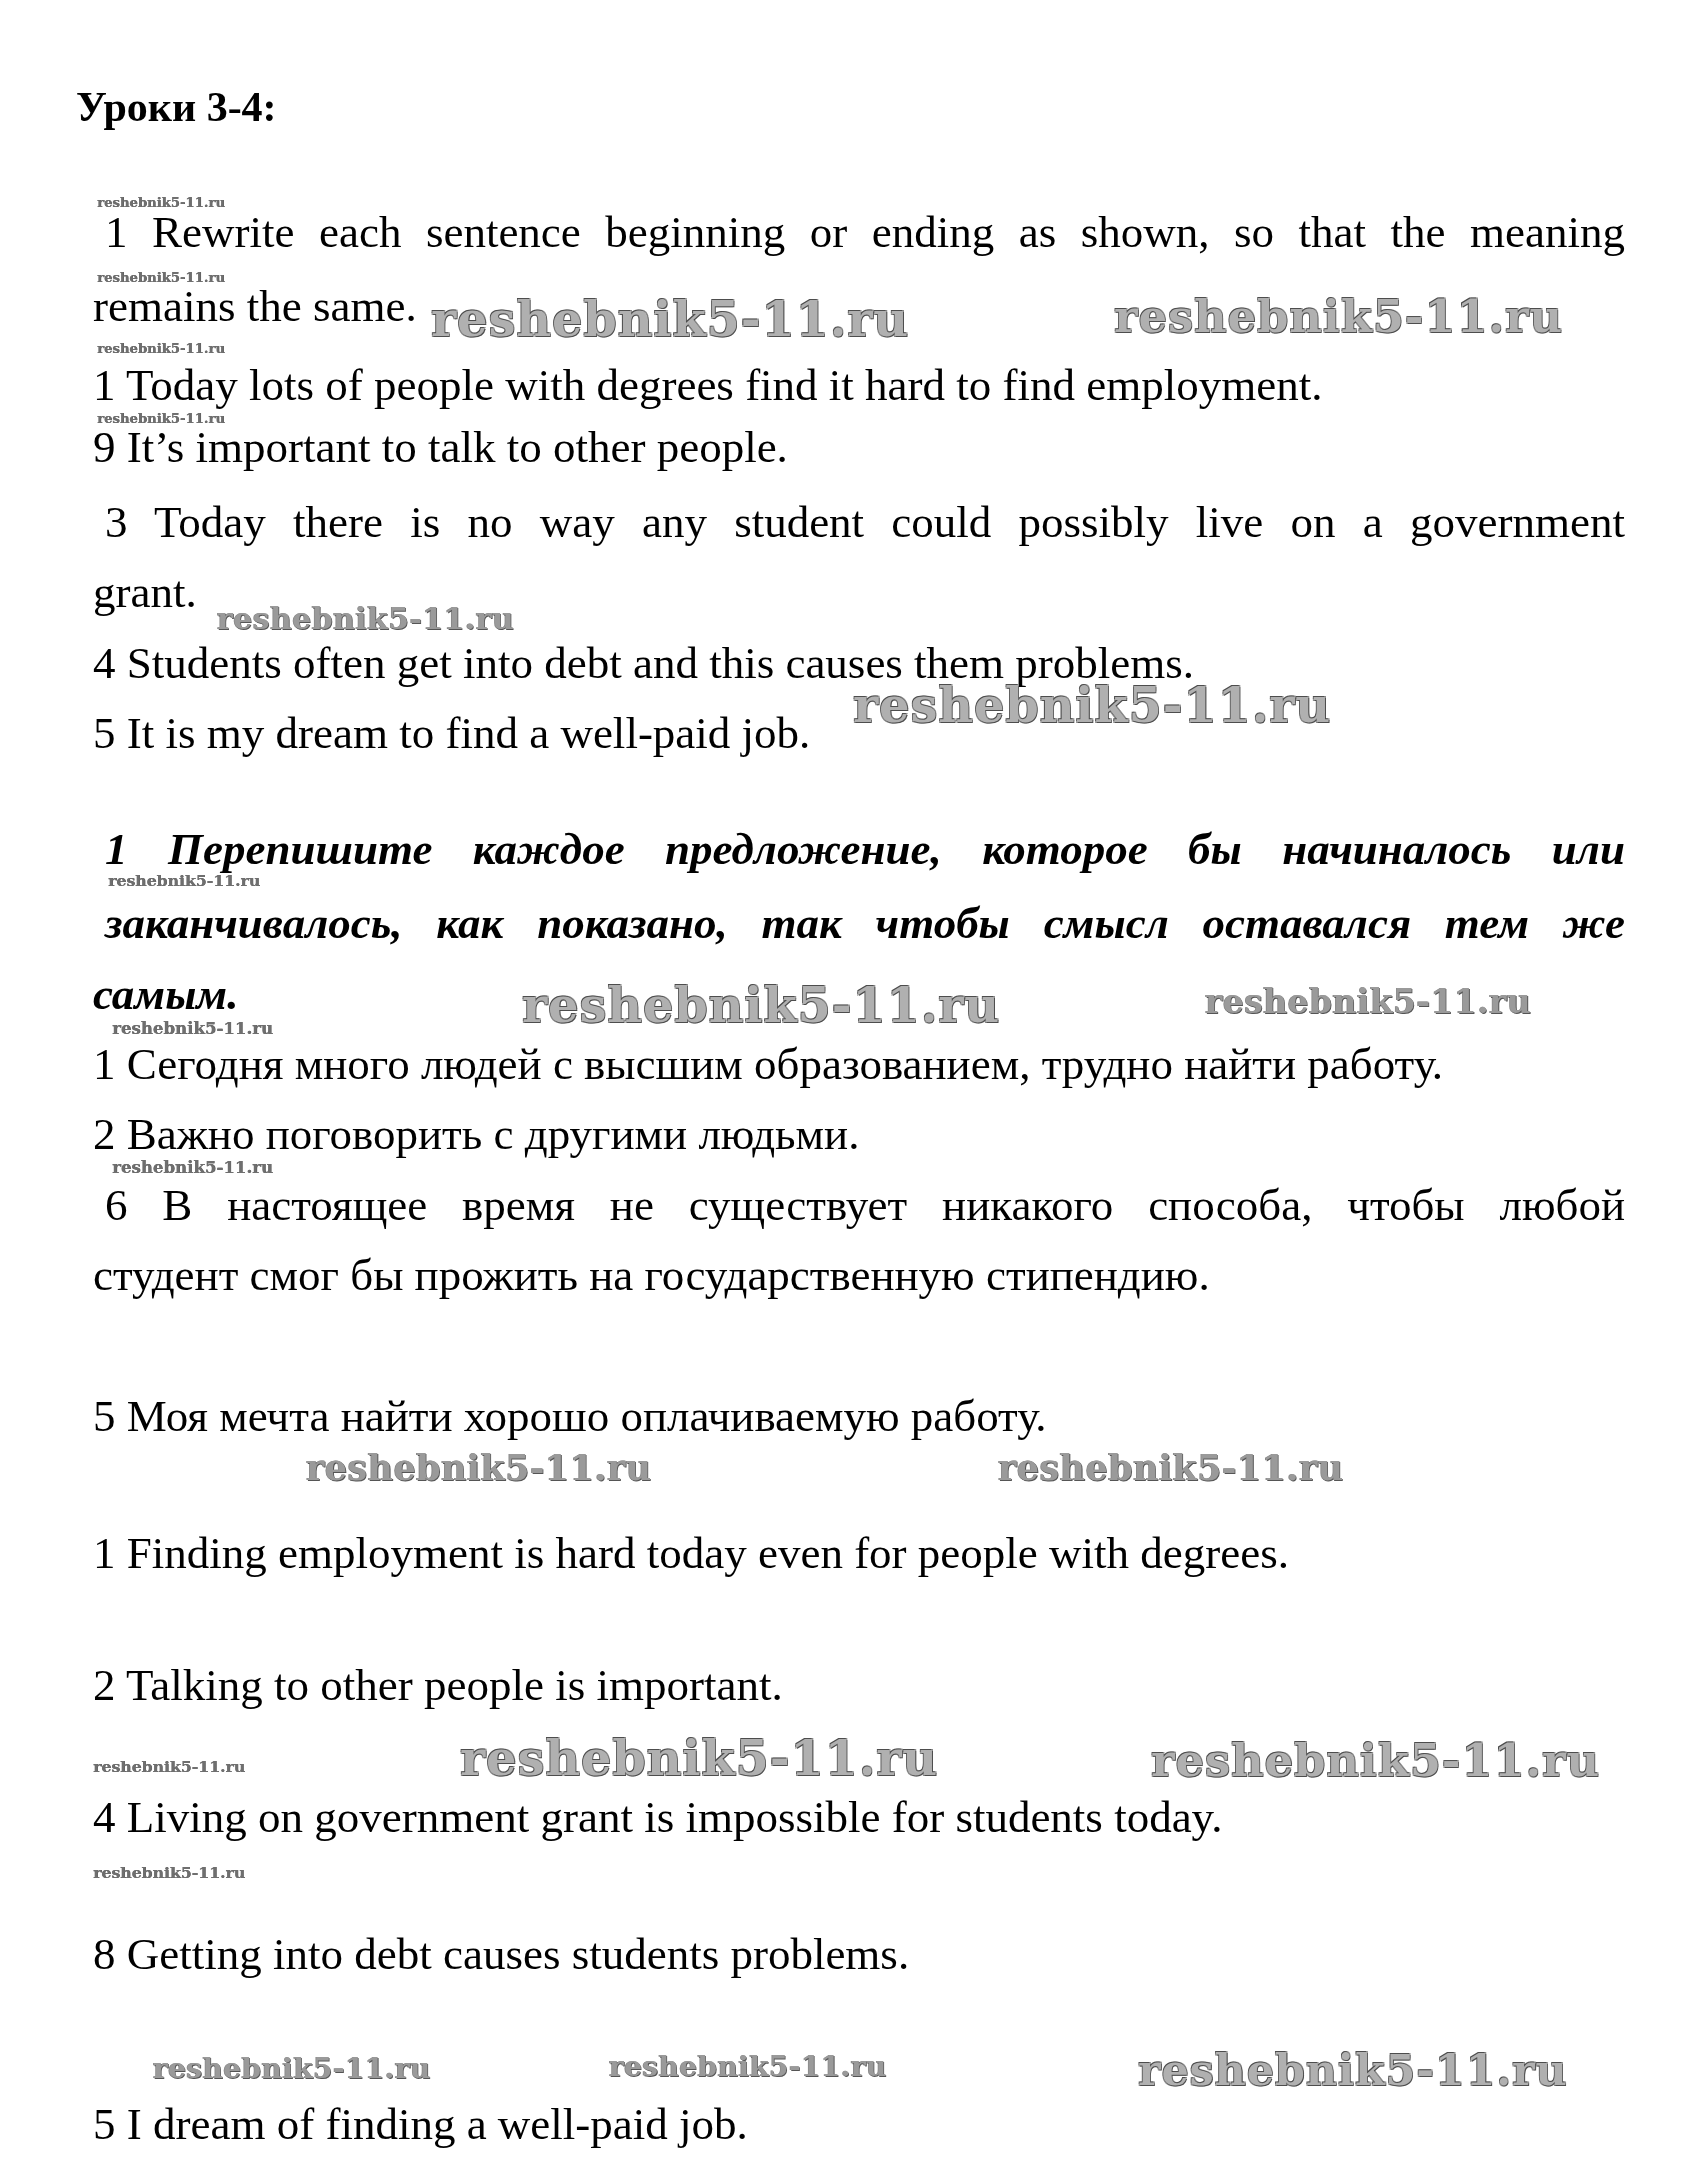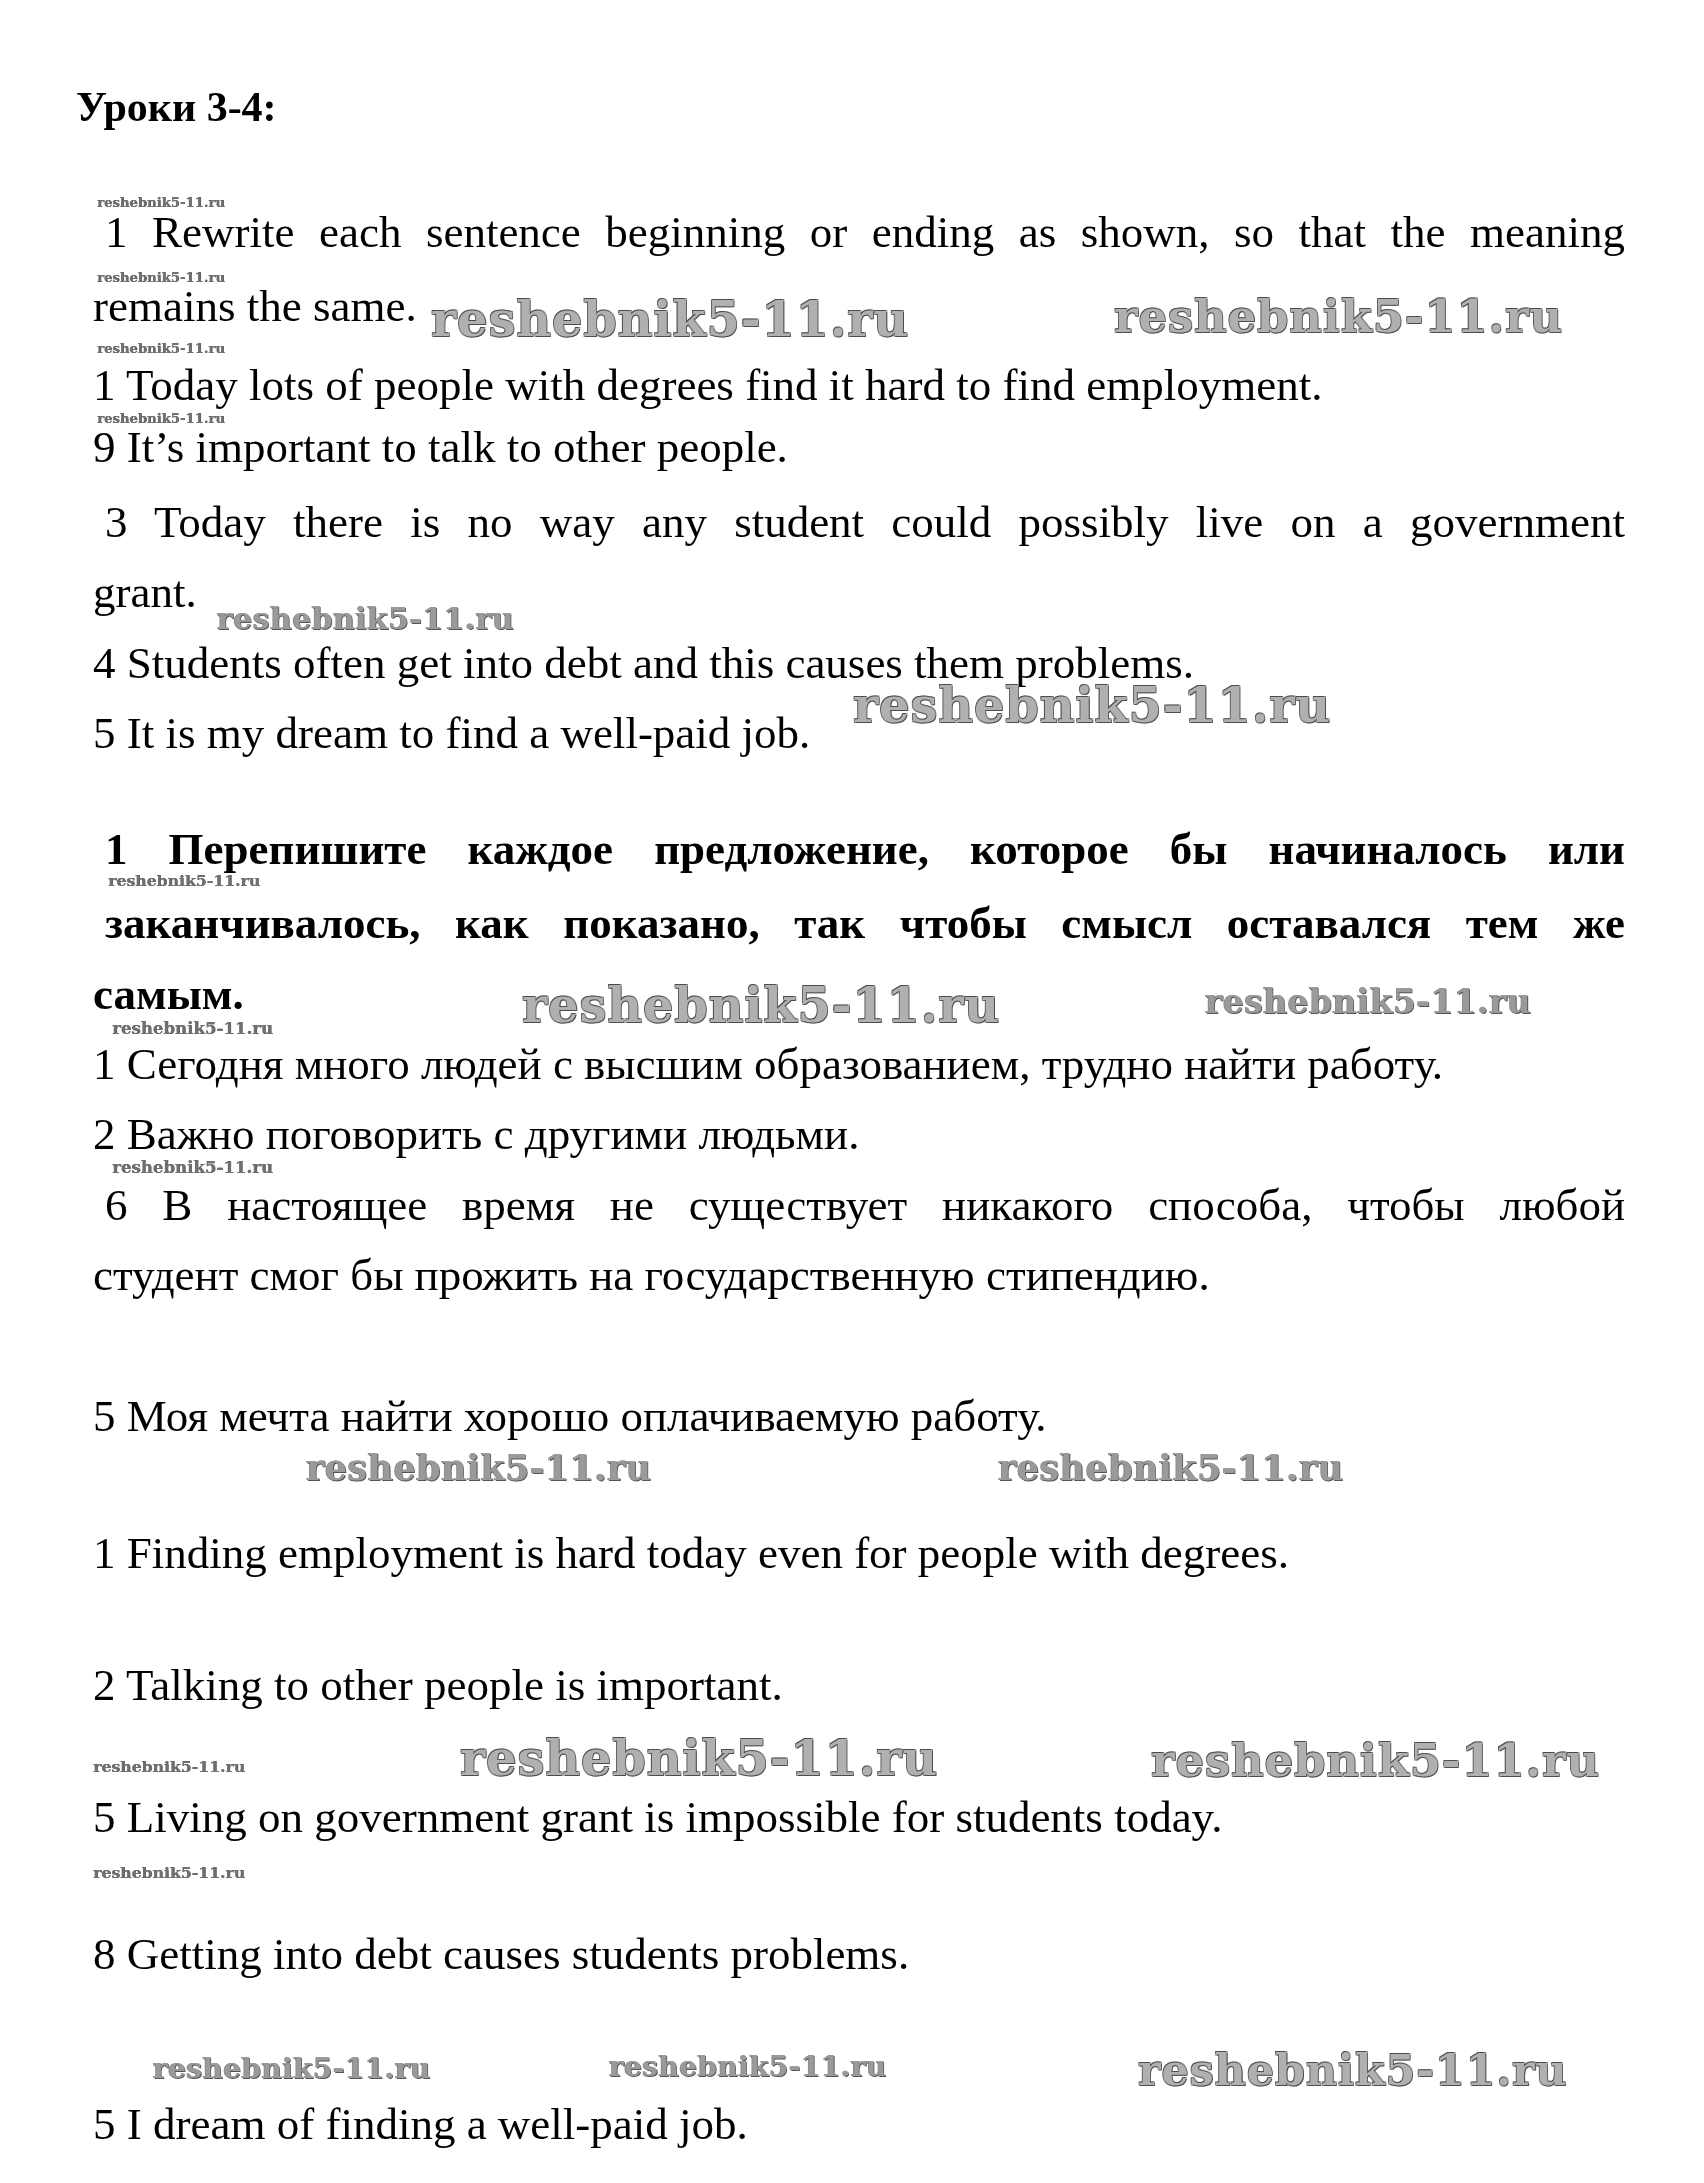--- a/index.html
+++ b/index.html
@@ -20,21 +20,21 @@
     font-weight: bold;
     white-space: nowrap;
   }
   .ln {
     position: absolute;
     left: 93px;
     font-size: 45px;
     line-height: 1.12;
     white-space: nowrap;
   }
-  .ln.b { font-weight: bold; }
+  .ln.b { font-weight: bold; font-style: italic; }
   .ln.j {
     width: 1520px;
     white-space: normal;
     text-align: justify;
     text-align-last: justify;
     margin-left: 12px;
   }
   .wm {
     position: absolute;
     font-family: "DejaVu Serif", serif;
@@ -80,21 +80,21 @@
   <div class="ln b" style="top:969px">самым.</div>
 
   <div class="ln" style="top:1039px">1 Сегодня много людей с высшим образованием, трудно найти работу.</div>
   <div class="ln" style="top:1109px">2 Важно поговорить с другими людьми.</div>
   <div class="ln j" style="top:1180px">6 В настоящее время не существует никакого способа, чтобы любой</div>
   <div class="ln" style="top:1250px">студент смог бы прожить на государственную стипендию.</div>
   <div class="ln" style="top:1391px">5 Моя мечта найти хорошо оплачиваемую работу.</div>
 
   <div class="ln" style="top:1528px">1 Finding employment is hard today even for people with degrees.</div>
   <div class="ln" style="top:1660px">2 Talking to other people is important.</div>
-  <div class="ln" style="top:1792px">5 Living on government grant is impossible for students today.</div>
+  <div class="ln" style="top:1792px">4 Living on government grant is impossible for students today.</div>
   <div class="ln" style="top:1929px">8 Getting into debt causes students problems.</div>
   <div class="ln" style="top:2099px">5 I dream of finding a well-paid job.</div>
 
   <span class="wm wm-sm" style="left:97px;  top:195px;  font-size:13.2px">reshebnik5-11.ru</span>
   <span class="wm wm-sm" style="left:97px;  top:270px;  font-size:13.2px">reshebnik5-11.ru</span>
   <span class="wm wm-lg" style="left:431px;  top:291px;  font-size:48px">reshebnik5-11.ru</span>
   <span class="wm wm-lg" style="left:1114px; top:290px;  font-size:45px">reshebnik5-11.ru</span>
   <span class="wm wm-sm" style="left:97px;  top:341px;  font-size:13.2px">reshebnik5-11.ru</span>
   <span class="wm wm-sm" style="left:97px;  top:411px;  font-size:13.2px">reshebnik5-11.ru</span>
   <span class="wm wm-md" style="left:217px;  top:601px;  font-size:30px">reshebnik5-11.ru</span>

